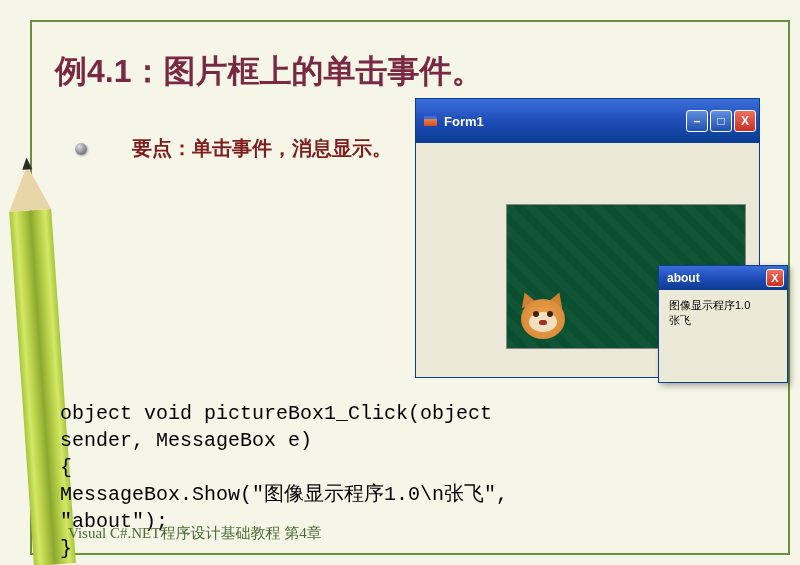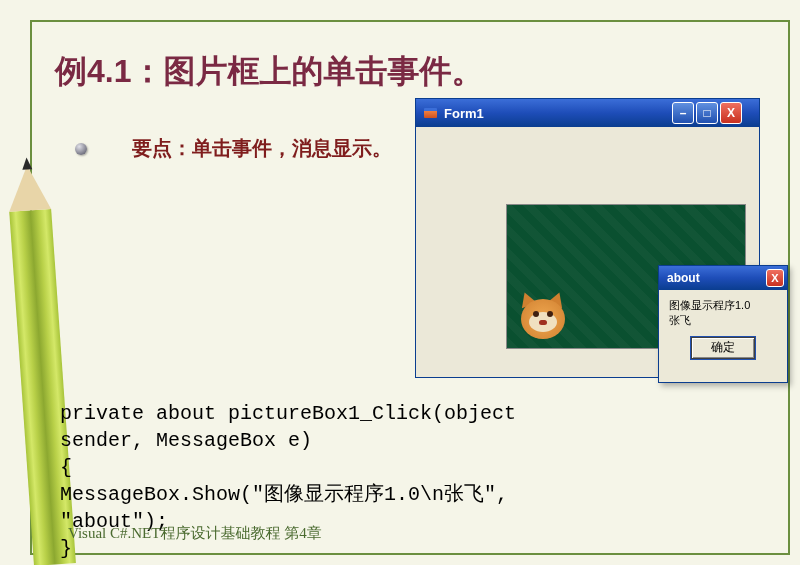--- a/index.html
+++ b/index.html
@@ -64,24 +64,24 @@
       background: linear-gradient(90deg, #a8c43a 0%, #d4e868 15%, #b8d048 30%, #8ca830 50%, #b8d048 70%, #d4e868 85%, #a8c43a 100%);
     }
     .form1 {
       position: absolute;
       top: 98px; left: 415px;
       width: 345px; height: 280px;
       background: #ebe8d8;
       border: 1px solid #0a3d8f;
     }
     .titlebar {
-      height: 28px;
+      height: 44px;
       background: linear-gradient(180deg, #3b6ed8 0%, #1e4db8 50%, #0a3d8f 100%);
       display: flex; align-items: center;
-      padding: 0 17px 0 6px; gap: 6px;
+      padding: 0 3px 0 6px; gap: 6px;
     }
     .form-icon {
       width: 16px; height: 16px;
       display: flex; align-items: center; justify-content: center;
     }
     .form-icon-inner {
       width: 13px; height: 10px;
       background: linear-gradient(180deg, #f08040, #d05020);
       border-top: 3px solid #3b6ed8;
       border-radius: 1px;
@@ -248,25 +248,22 @@
   <div class="titlebar">
     <div class="titlebar-text">about</div>
     <div class="titlebar-btns">
       <div class="tbtn tbtn-close">X</div>
     </div>
   </div>
   <div class="about-msg">
     <div>图像显示程序1.0</div>
     <div>张飞</div>
   </div>
-  <div class="about-btnrow">
-    <button class="ok-btn">确定</button>
-  </div>
-</div>
-
-<div class="codeblock"><span>private about pictureBox1_Click(object</span>
+</div>
+
+<div class="codeblock"><span>object void pictureBox1_Click(object</span>
 <span>sender, MessageBox e)</span>
 <span>{</span>
 <span>MessageBox.Show("图像显示程序1.0\n张飞",</span>
 <span>"about");</span>
 <span>}</span></div>
 
 <div class="footer">Visual C#.NET程序设计基础教程 第4章</div>
 
 </body></html>

